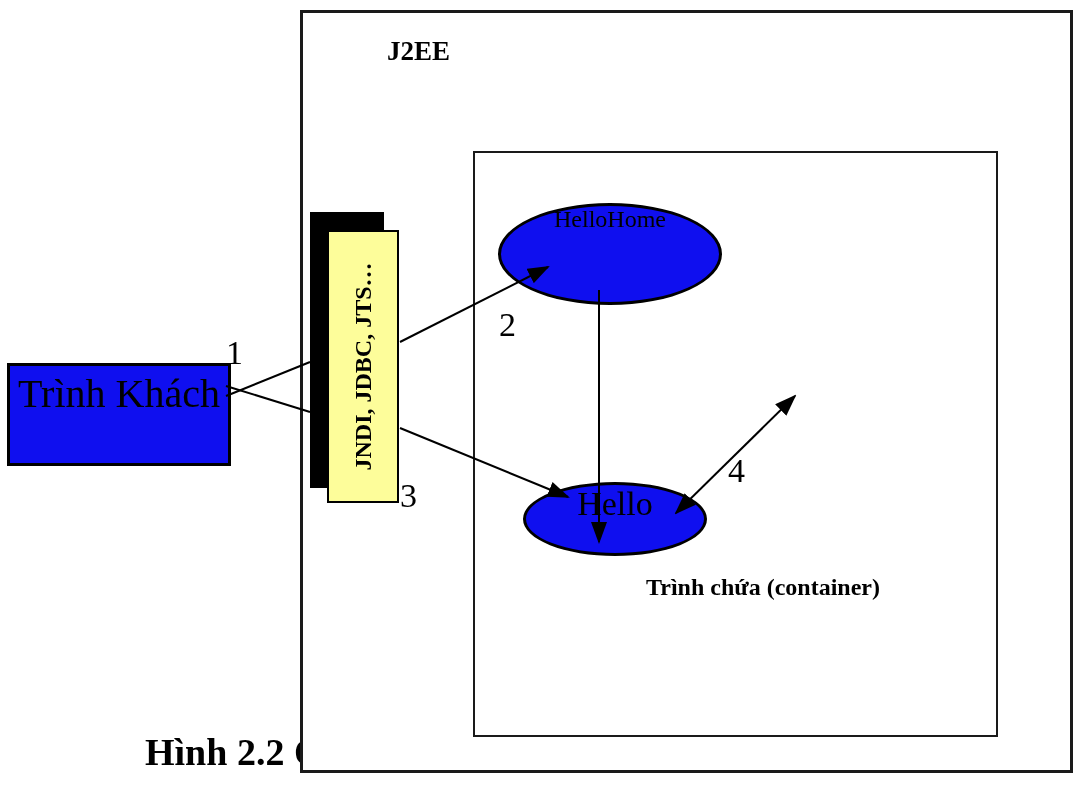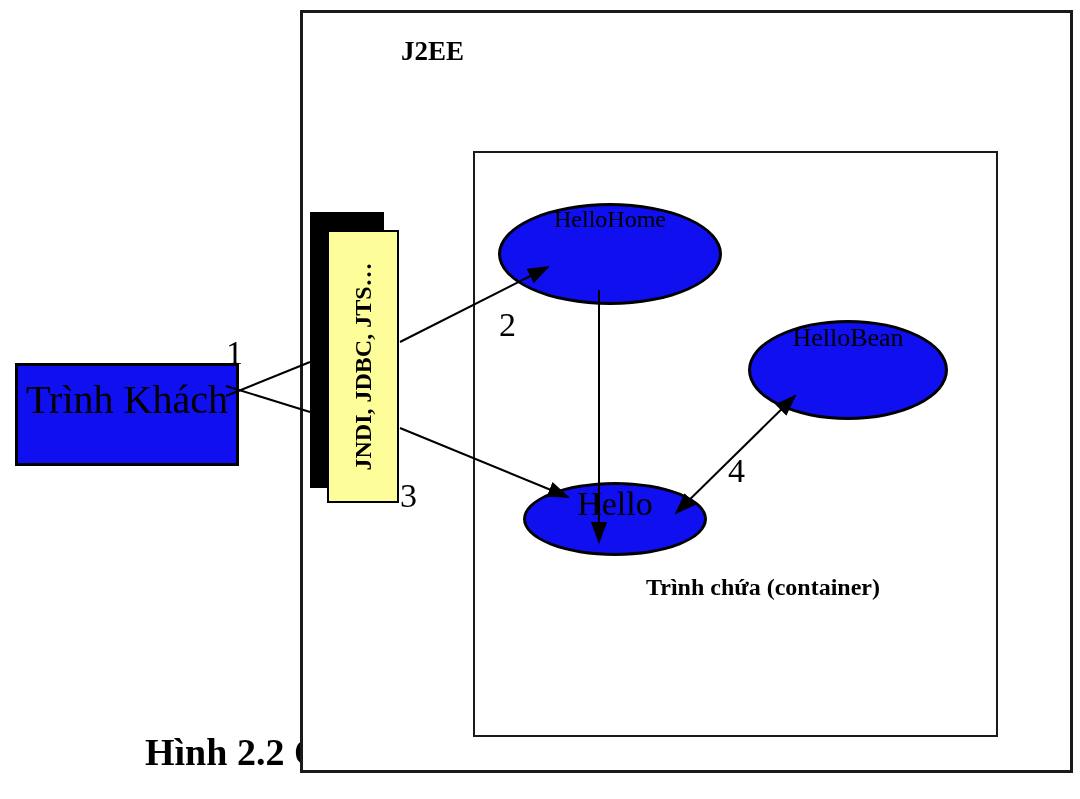--- a/index.html
+++ b/index.html
@@ -5,36 +5,36 @@
   html,body{margin:0;padding:0;background:#ffffff;}
   .canvas{
     position:relative;width:1080px;height:799px;background:#ffffff;overflow:hidden;
     font-family:"Liberation Serif", serif;color:#000;
   }
   .abs{position:absolute;}
   
   .caption{left:145px;top:730px;font-size:38px;font-weight:bold;z-index:1;white-space:nowrap;}
   
   .outer-box{left:300px;top:10px;width:773px;height:763px;border:3px solid #1a1a1a;background:#ffffff;box-sizing:border-box;z-index:2;}
-  .j2ee-label{left:401px;top:36px;font-size:27px;font-weight:bold;z-index:3;}
+  .j2ee-label{left:387px;top:36px;font-size:27px;font-weight:bold;z-index:3;}
   
   .inner-box{left:473px;top:151px;width:525px;height:586px;border:2px solid #1a1a1a;box-sizing:border-box;z-index:3;}
   .container-label{left:646px;top:574px;font-size:24px;font-weight:bold;z-index:4;white-space:nowrap;}
   
   .shadow-rect{left:310px;top:212px;width:74px;height:276px;background:#000000;z-index:4;}
   .mw-rect{
     left:327px;top:230px;width:72px;height:273px;background:#fdfd9a;border:2px solid #000;
     box-sizing:border-box;z-index:5;display:flex;align-items:center;justify-content:center;
   }
   .mw-rect span{transform:rotate(-90deg);white-space:nowrap;font-size:24px;font-weight:bold;}
   
   .client-box{
-    left:15px;top:363px;width:224px;height:103px;background:#0f0fef;border:3px solid #000;
+    left:7px;top:363px;width:224px;height:103px;background:#0f0fef;border:3px solid #000;
     box-sizing:border-box;z-index:3;display:flex;justify-content:center;align-items:flex-start;
-    padding-top:10px;font-size:40px;white-space:nowrap;
+    padding-top:4px;font-size:40px;white-space:nowrap;
   }
   
   .node{border:3px solid #000;border-radius:50%;background:#0f0fef;box-sizing:border-box;
         display:flex;align-items:flex-start;justify-content:center;z-index:4;}
   .hellohome{left:498px;top:203px;width:224px;height:102px;font-size:24px;}
   .hellobean{left:748px;top:320px;width:200px;height:100px;font-size:26px;}
   .hello{left:523px;top:482px;width:184px;height:74px;font-size:34px;}
   
   .stepnum{font-size:34px;z-index:6;}
   .n1{left:226px;top:334px;}
@@ -62,23 +62,20 @@
     <span>JNDI, JDBC, JTS…</span>
   </div>
 
   <div class="abs client-box">
     <span>Trình Khách</span>
   </div>
 
   <div class="abs node hellohome">
     <span>HelloHome</span>
   </div>
-  <div class="abs node hellobean">
-    <span>HelloBean</span>
-  </div>
   <div class="abs node hello">
     <span>Hello</span>
   </div>
 
   <div class="abs stepnum n1">1</div>
   <div class="abs stepnum n2">2</div>
   <div class="abs stepnum n3">3</div>
   <div class="abs stepnum n4">4</div>
 
   <svg class="abs overlay" width="1080" height="799" viewBox="0 0 1080 799" xmlns="http://www.w3.org/2000/svg">

